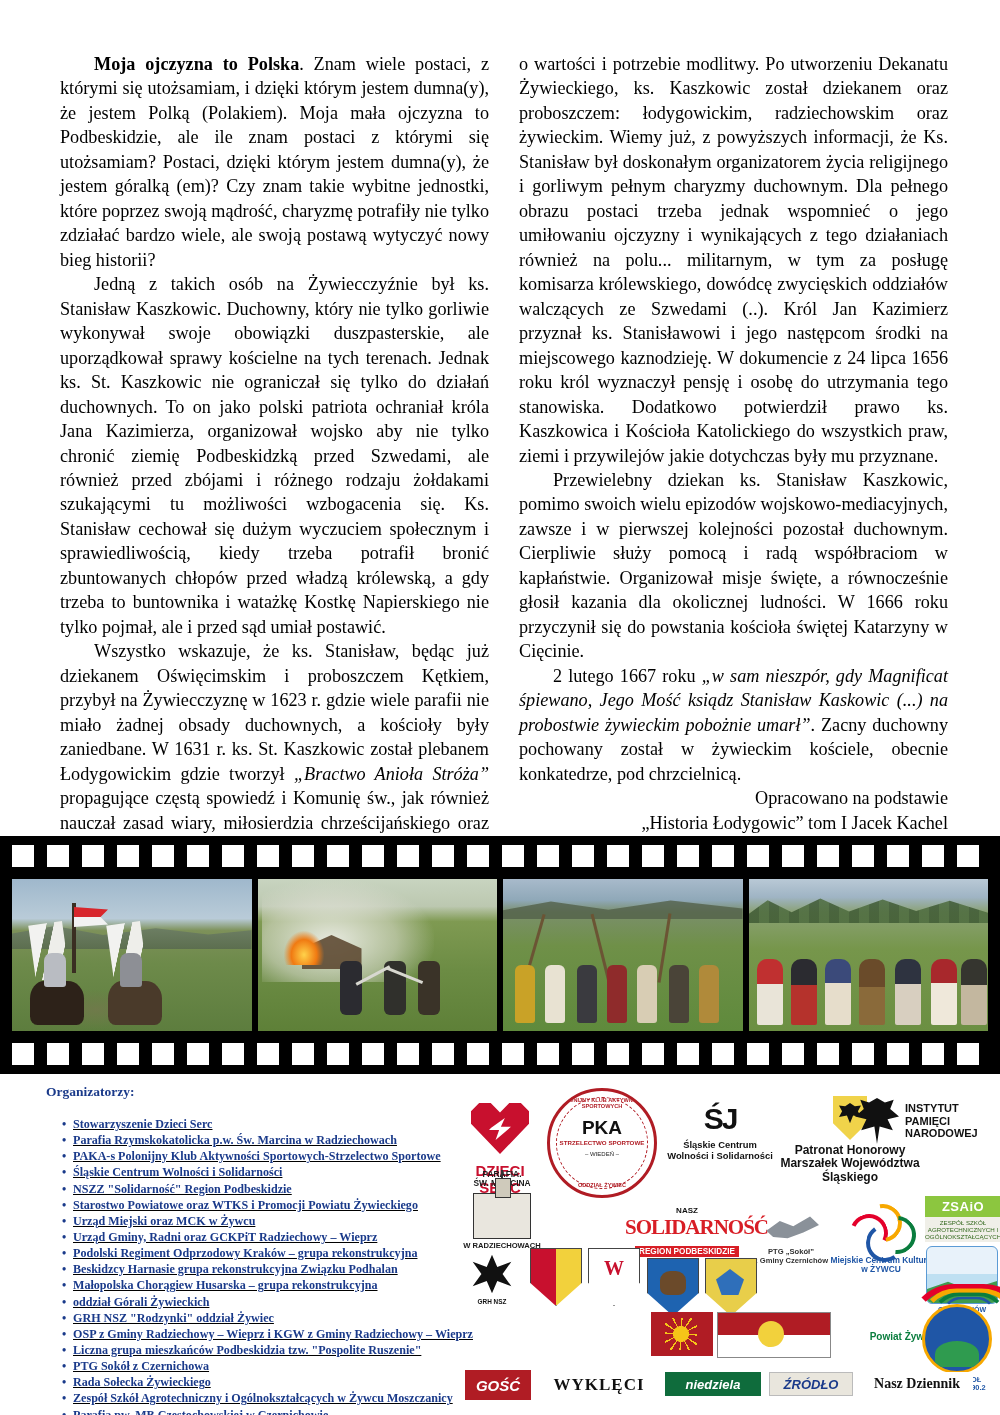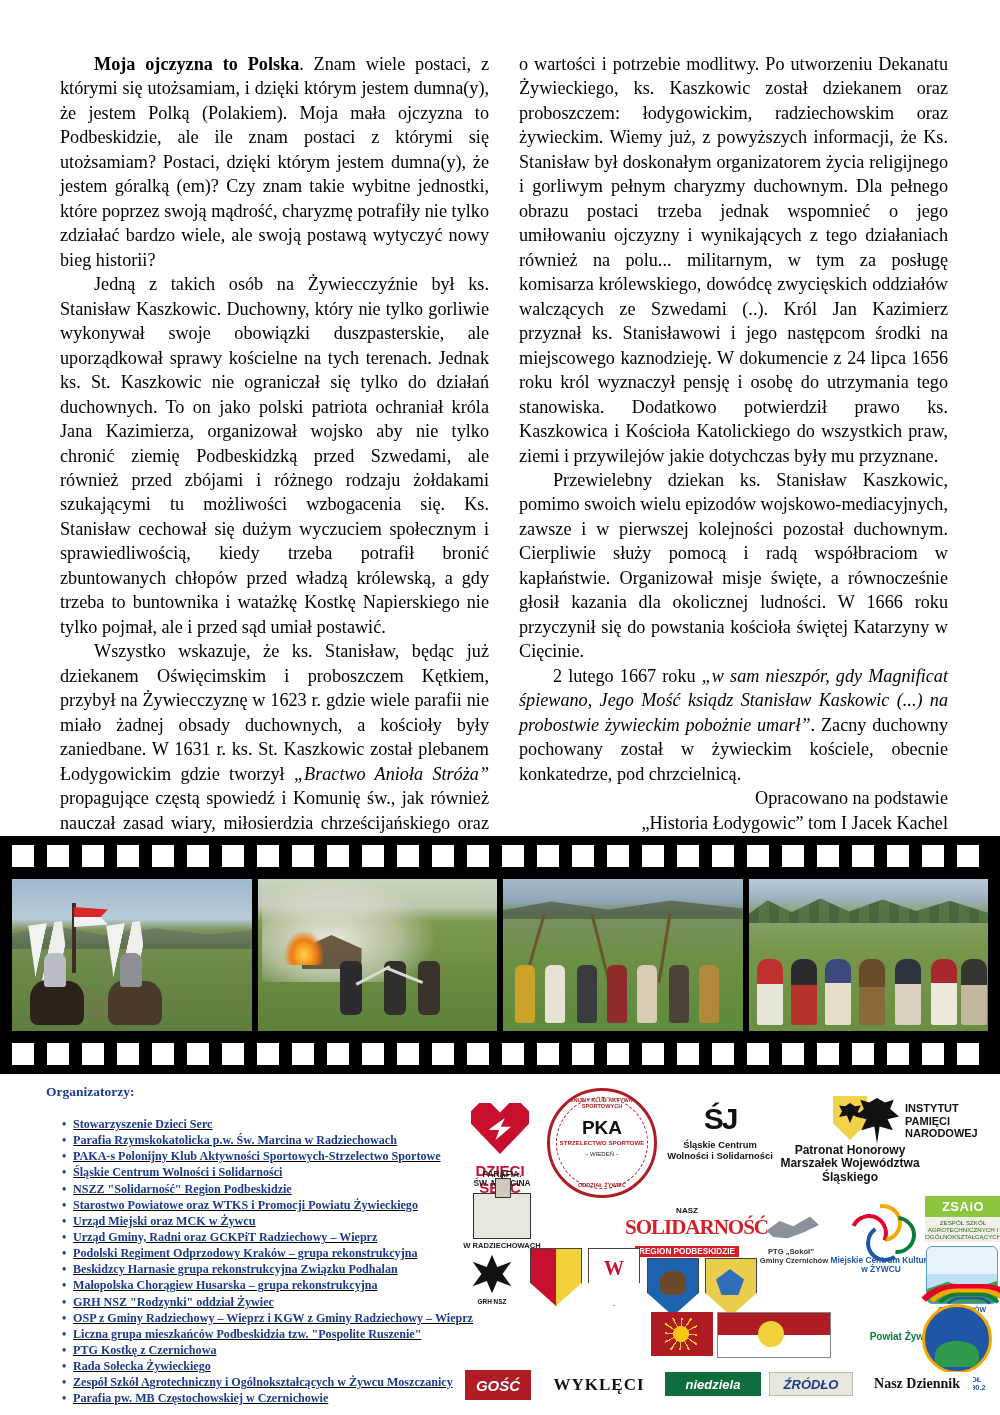--- a/index.html
+++ b/index.html
@@ -650,24 +650,25 @@
       <li>Parafia Rzymskokatolicka p.w. Św. Marcina w Radziechowach</li>
       <li>PAKA-s Polonijny Klub Aktywności Sportowych-Strzelectwo Sportowe</li>
       <li>Śląskie Centrum Wolności i Solidarności</li>
       <li>NSZZ "Solidarność" Region Podbeskidzie</li>
       <li>Starostwo Powiatowe oraz WTKS i Promocji Powiatu Żywieckiego</li>
       <li>Urząd Miejski oraz MCK w Żywcu</li>
       <li>Urząd Gminy, Radni oraz GCKPiT Radziechowy – Wieprz</li>
       <li>Podolski Regiment Odprzodowy Kraków – grupa rekonstrukcyjna</li>
       <li>Beskidzcy Harnasie  grupa rekonstrukcyjna Związku Podhalan</li>
       <li>Małopolska Chorągiew Husarska – grupa rekonstrukcyjna</li>
+      <li style="padding-left:11px;list-style:none">oddział Górali Żywieckich</li>
       <li>GRH NSZ "Rodzynki" oddział Żywiec</li>
       <li>OSP z Gminy Radziechowy – Wieprz i KGW z Gminy Radziechowy – Wieprz</li>
       <li>Liczna grupa mieszkańców Podbeskidzia tzw. "Pospolite Ruszenie"</li>
-      <li>PTG Kostkę z Czernichowa</li>
+      <li>PTG Sokół z Czernichowa</li>
       <li>Rada Sołecka Żywieckiego</li>
       <li>Zespół Szkół Agrotechniczny i Ogólnokształcących w Żywcu Moszczanicy</li>
       <li>Parafia pw. MB Częstochowskiej w Czernichowie</li>
     </ul>
   </div>
 
   <div class="logos">
 
     <div class="logo lg-dzieciserc">
       <div class="heart">

